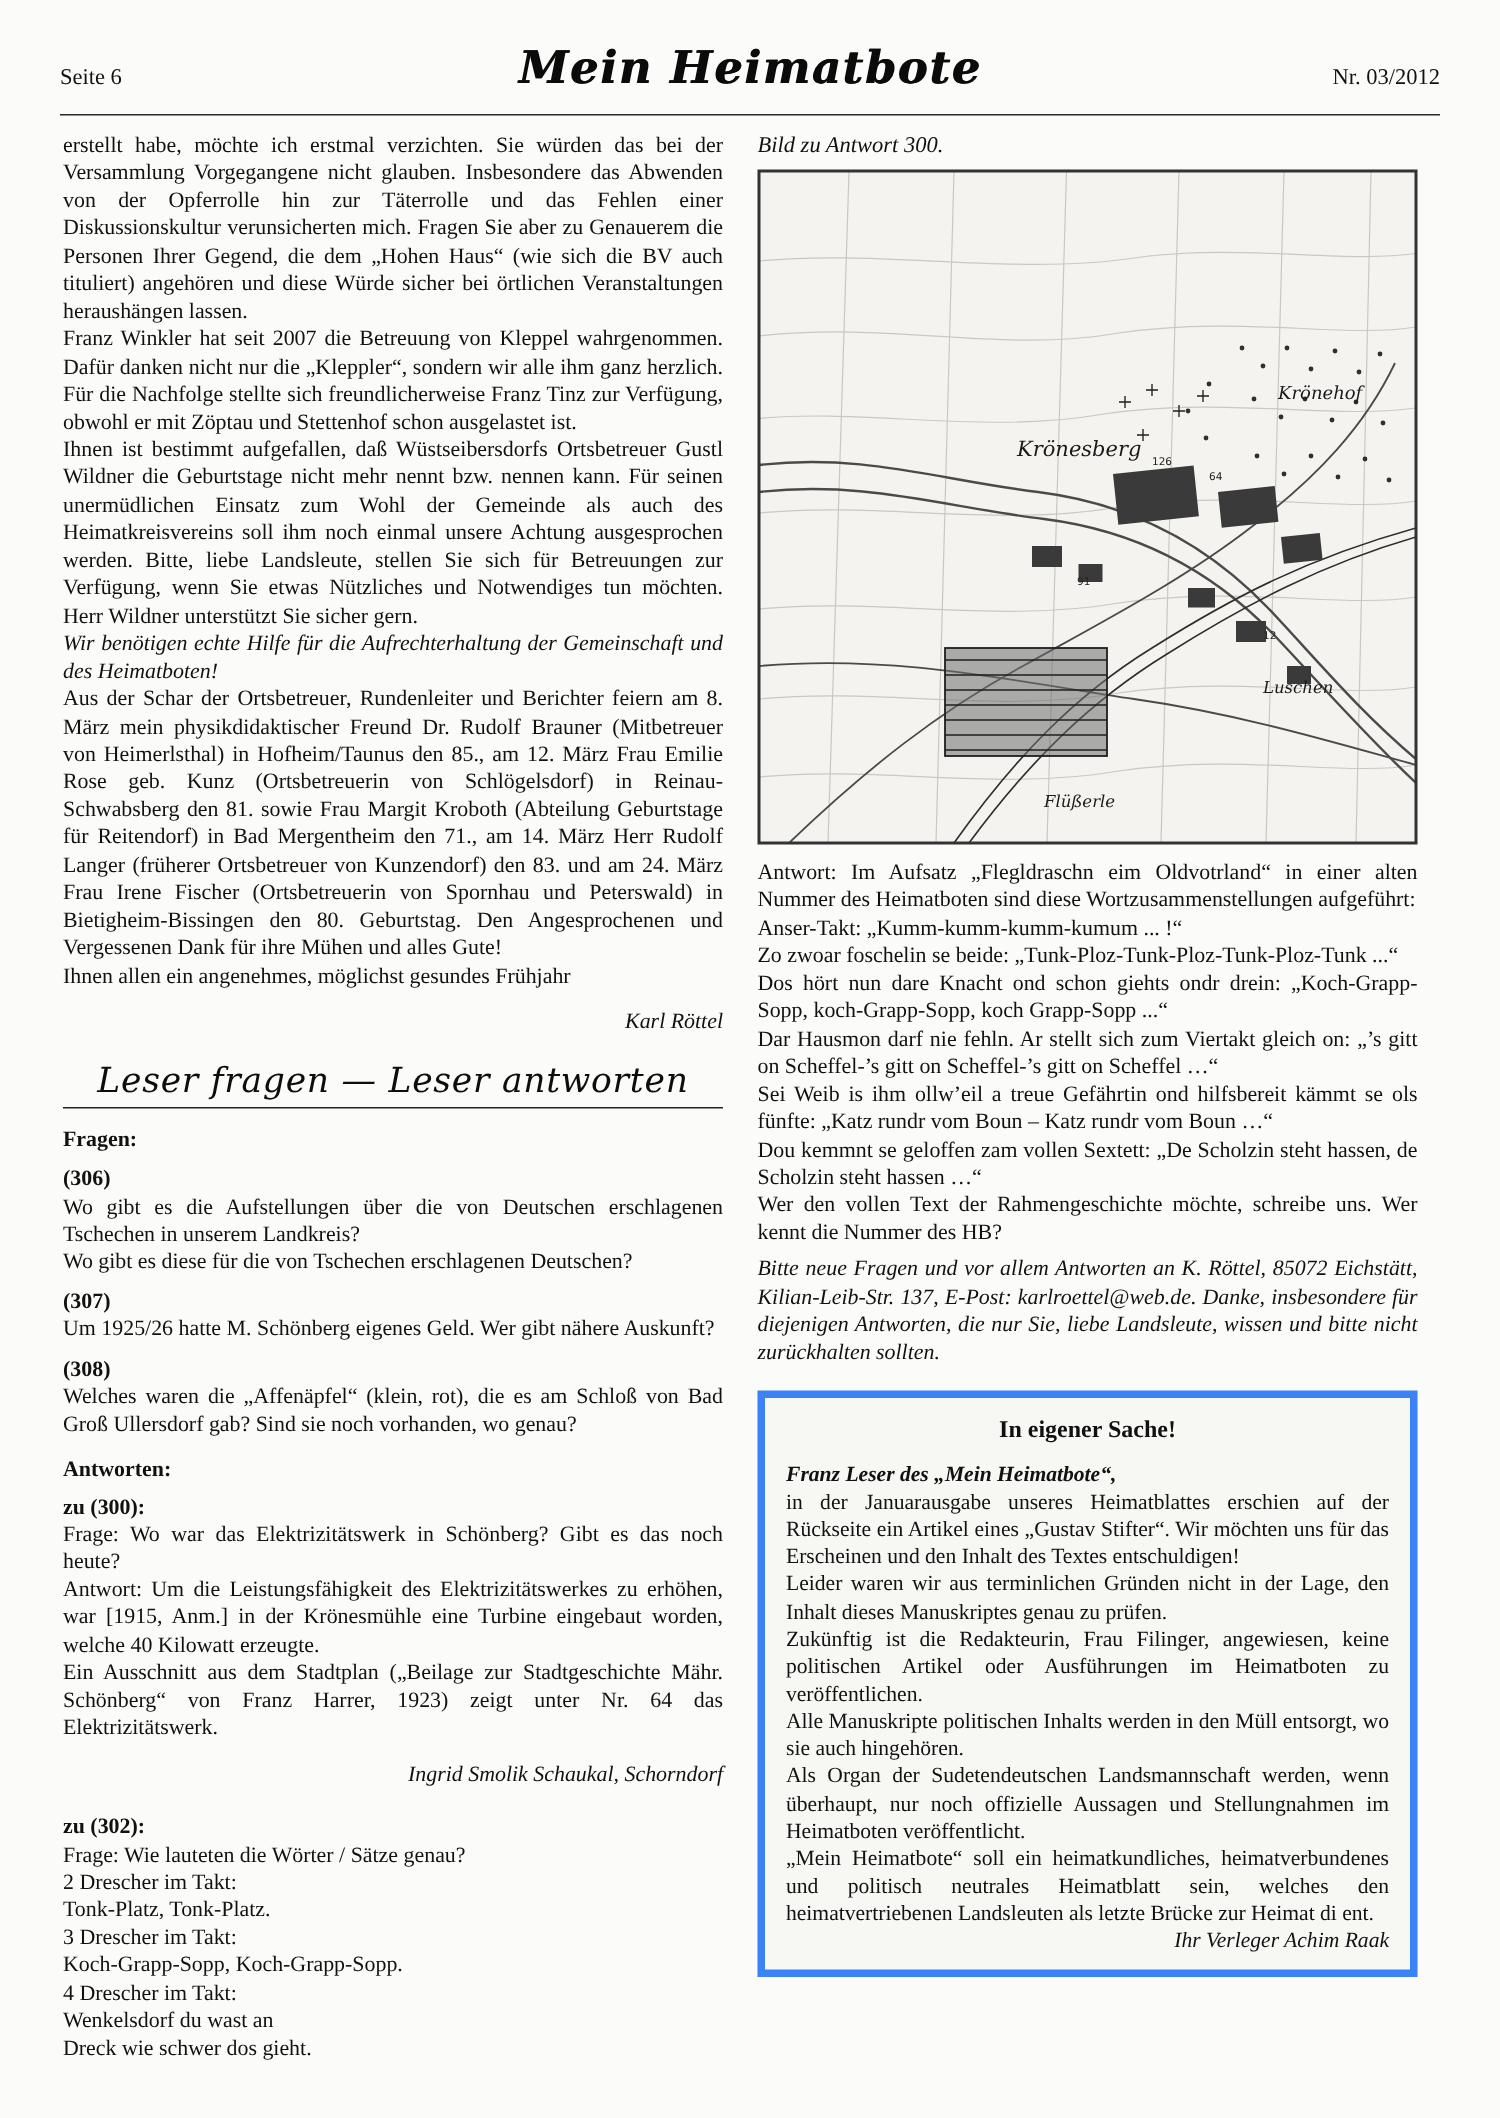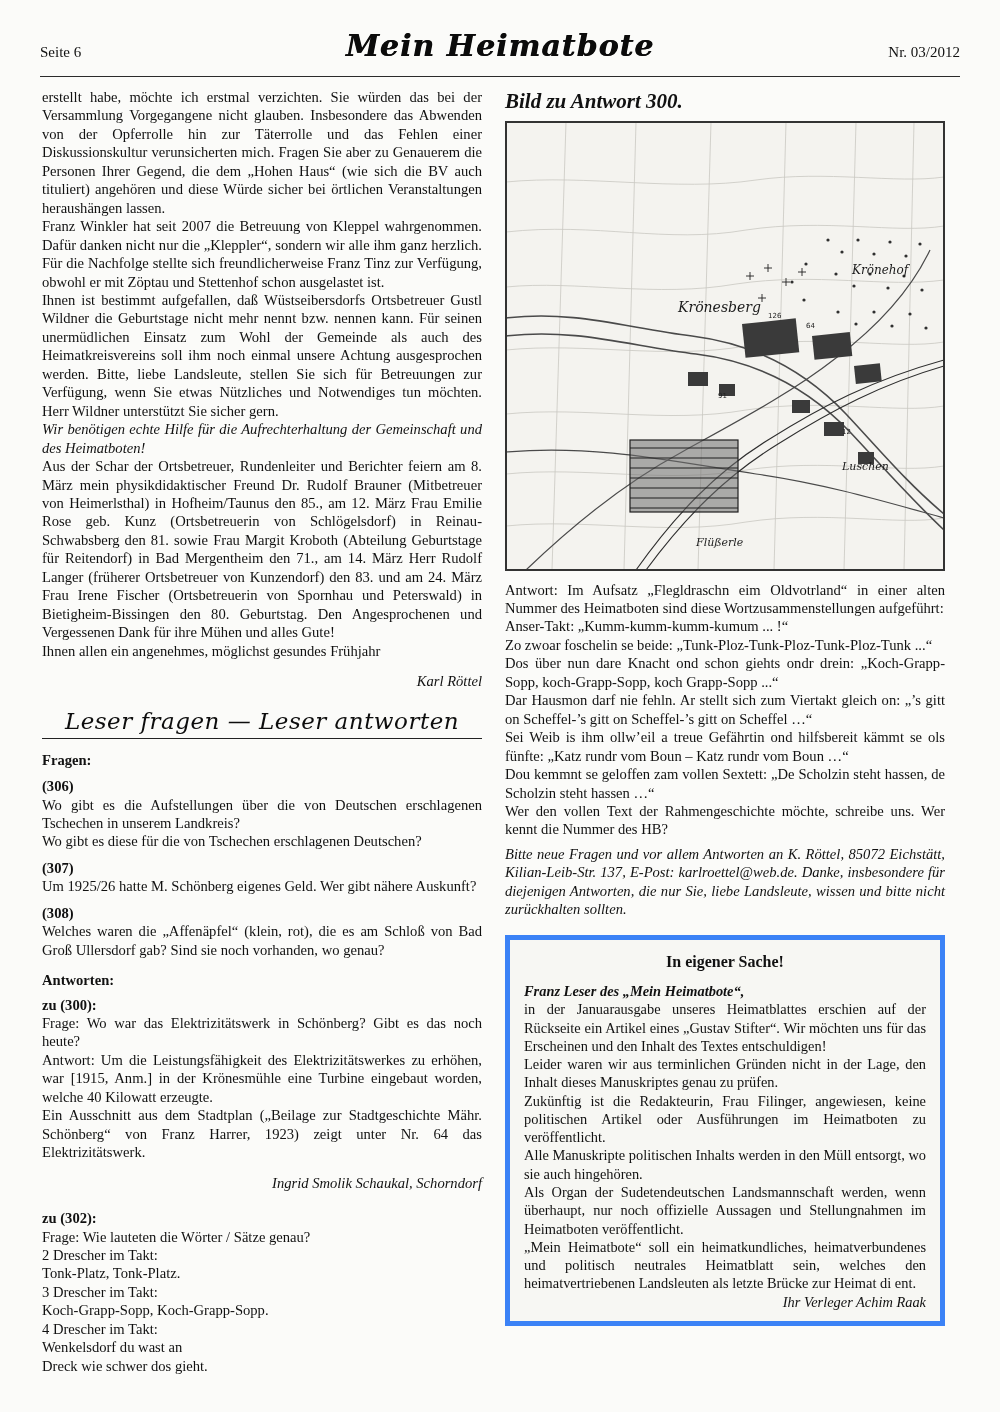--- a/index.html
+++ b/index.html
@@ -97,23 +97,23 @@
 
   .label { font-weight: bold; margin-top: 12px; }
   .qnum { font-weight: bold; margin-top: 8px; }
   .sub-label { font-weight: bold; margin-top: 6px; }
 
   .gap-s { height: 6px; }
   .gap-m { height: 11px; }
 
   
   .fig-caption {
-    font-weight: bold;
+    font-weight: normal;
     font-style: italic;
-    font-size: 21px;
+    font-size: 15px;
     margin-bottom: 6px;
   }
   .map-box {
     width: 438px;
     height: 448px;
     border: 1px solid #333;
     background: #f2f2ee;
     position: relative;
     overflow: hidden;
     margin-bottom: 10px;
@@ -299,35 +299,35 @@
           <text x="336" y="312">12</text>
         </g>
 
         <rect x="0.5" y="0.5" width="437" height="447" fill="none" stroke="#333" stroke-width="1"></rect>
       </svg>
     </div>
 
     <div class="p">Antwort: Im Aufsatz „Flegldraschn eim Oldvotrland“ in einer alten Nummer des Heimatboten sind diese Wortzusammenstellungen aufgeführt:</div>
     <div class="p">Anser-Takt: „Kumm-kumm-kumm-kumum ... !“</div>
     <div class="p">Zo zwoar foschelin se beide: „Tunk-Ploz-Tunk-Ploz-Tunk-Ploz-Tunk ...“</div>
-    <div class="p">Dos über nun dare Knacht ond schon giehts ondr drein: „Koch-Grapp-Sopp, koch-Grapp-Sopp, koch Grapp-Sopp ...“</div>
+    <div class="p">Dos hört nun dare Knacht ond schon giehts ondr drein: „Koch-Grapp-Sopp, koch-Grapp-Sopp, koch Grapp-Sopp ...“</div>
     <div class="p">Dar Hausmon darf nie fehln. Ar stellt sich zum Viertakt gleich on: „’s gitt on Scheffel-’s gitt on Scheffel-’s gitt on Scheffel …“</div>
     <div class="p">Sei Weib is ihm ollw’eil a treue Gefährtin ond hilfsbereit kämmt se ols fünfte: „Katz rundr vom Boun – Katz rundr vom Boun …“</div>
     <div class="p">Dou kemmnt se geloffen zam vollen Sextett: „De Scholzin steht hassen, de Scholzin steht hassen …“</div>
     <div class="p">Wer den vollen Text der Rahmengeschichte möchte, schreibe uns. Wer kennt die Nummer des HB?</div>
 
     <div class="gap-s"></div>
     <div class="p ital">Bitte neue Fragen und vor allem Antworten an K. Röttel, 85072 Eichstätt, Kilian-Leib-Str. 137, E-Post: karlroettel@web.de. Danke, insbesondere für diejenigen Antworten, die nur Sie, liebe Landsleute, wissen und bitte nicht zurückhalten sollten.</div>
 
     <div class="box">
       <div class="box-title">In eigener Sache!</div>
       <p class="lead">Franz Leser des „Mein Heimatbote“,</p>
       <p>in der Januarausgabe unseres Heimatblattes erschien auf der Rückseite ein Artikel eines „Gustav Stifter“. Wir möchten uns für das Erscheinen und den Inhalt des Textes entschuldigen!</p>
       <p>Leider waren wir aus terminlichen Gründen nicht in der Lage, den Inhalt dieses Manuskriptes genau zu prüfen.</p>
-      <p>Zukünftig ist die Redakteurin, Frau Filinger, angewiesen, keine politischen Artikel oder Ausführungen im Heimatboten zu veröffentlicht.</p>
+      <p>Zukünftig ist die Redakteurin, Frau Filinger, angewiesen, keine politischen Artikel oder Ausführungen im Heimatboten zu veröffentlichen.</p>
       <p>Alle Manuskripte politischen Inhalts werden in den Müll entsorgt, wo sie auch hingehören.</p>
       <p>Als Organ der Sudetendeutschen Landsmannschaft werden, wenn überhaupt, nur noch offizielle Aussagen und Stellungnahmen im Heimatboten veröffentlicht.</p>
       <p>„Mein Heimatbote“ soll ein heimatkundliches, heimatverbundenes und politisch neutrales Heimatblatt sein, welches den heimatvertriebenen Landsleuten als letzte Brücke zur Heimat di ent.</p>
       <p class="verleger">Ihr Verleger Achim Raak</p>
     </div>
   </div>
 
 </div>
 
 </body></html>

